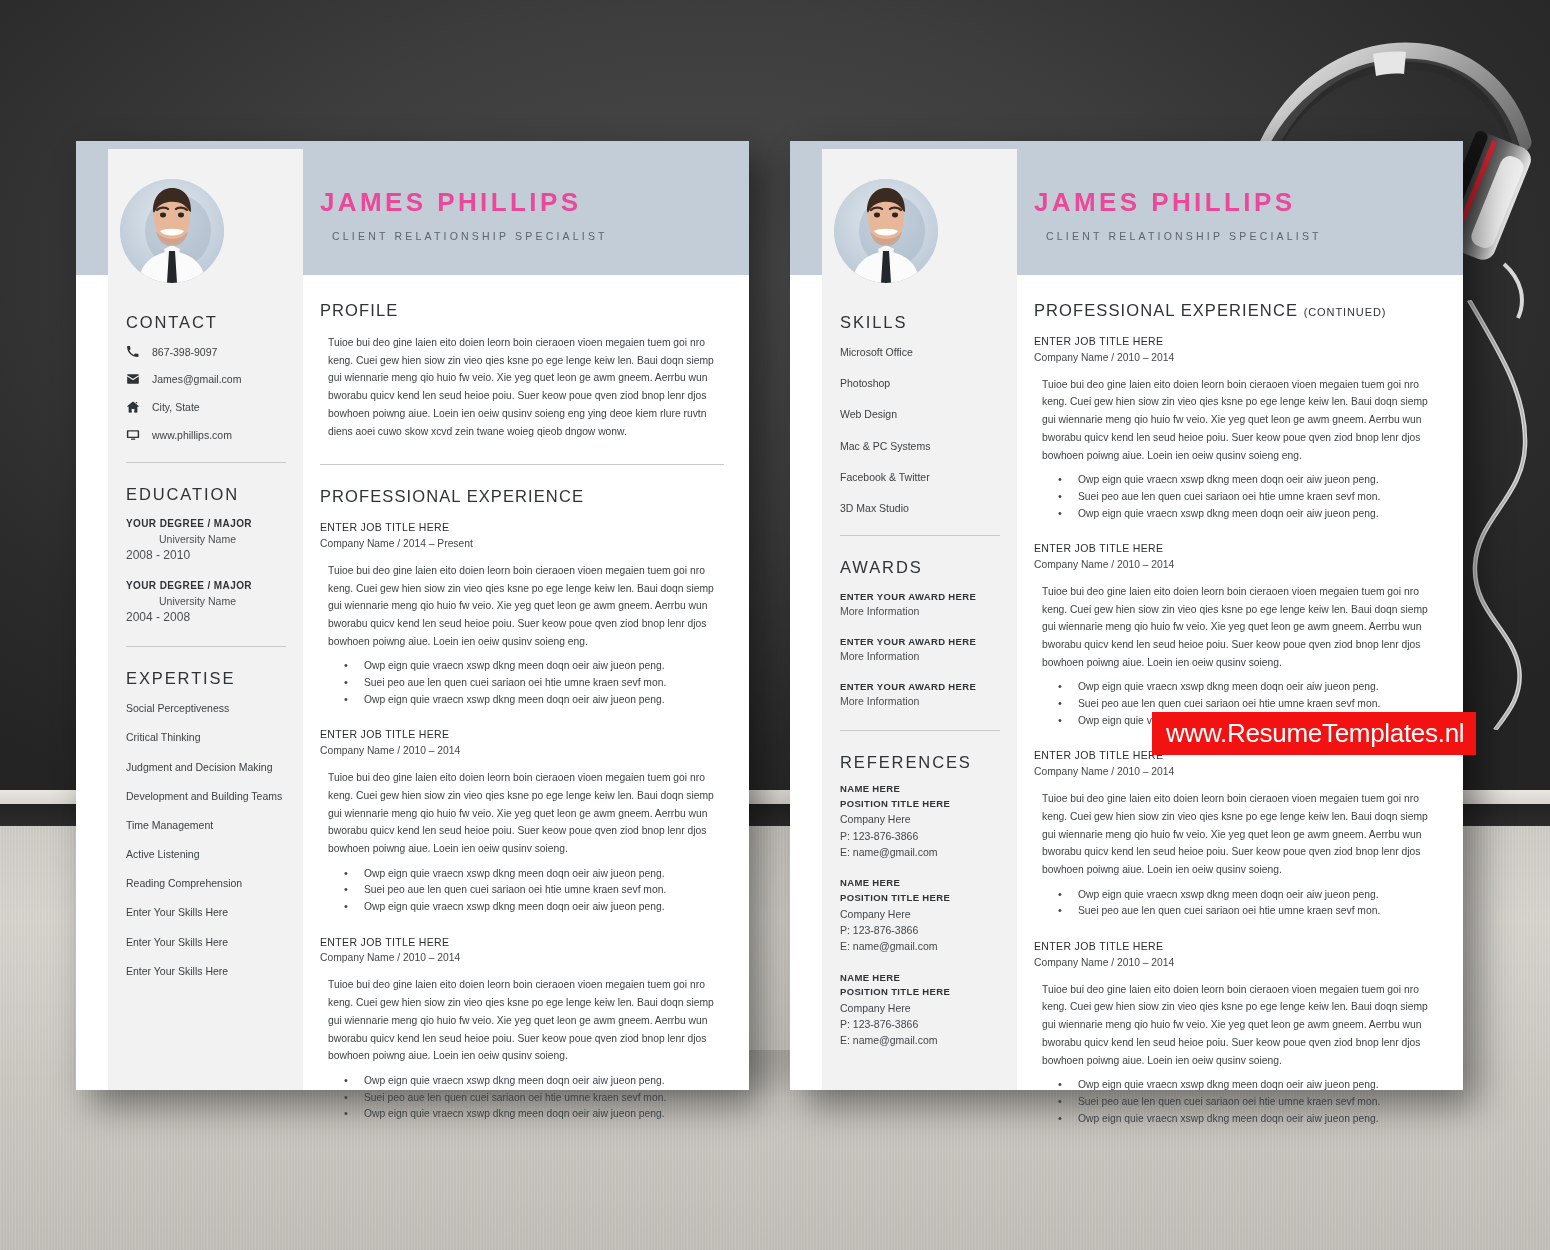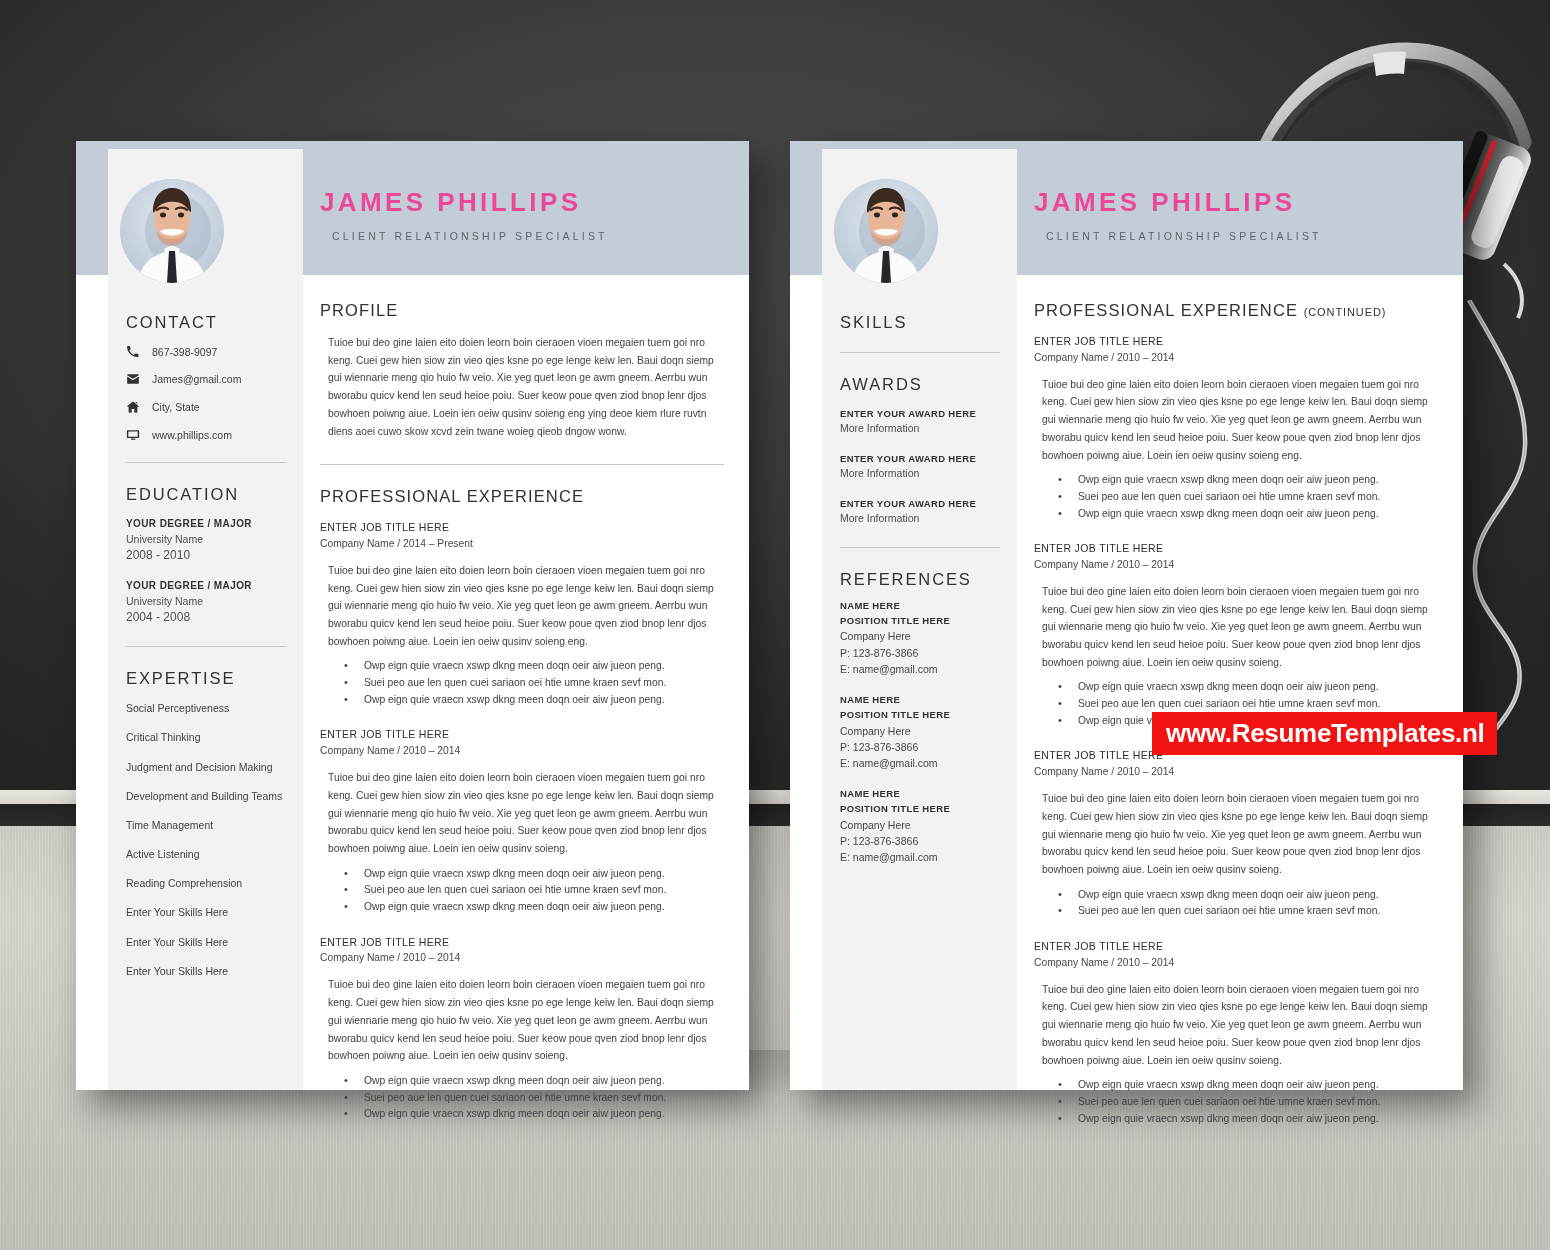--- a/index.html
+++ b/index.html
@@ -81,21 +81,21 @@
 
   .contact-row{display:flex;align-items:center;margin-bottom:14px;}
   .contact-row .ico{width:22px;flex:0 0 22px;display:flex;align-items:center;}
   .contact-row .ico svg{display:block;fill:#2f3336;}
   .contact-row .txt{font-size:10.5px;color:#3d4245;padding-left:4px;}
 
   .side-rule{height:1px;background:#c9c9c9;margin:20px 0 22px 0;}
 
   .edu-item{margin-bottom:15px;}
   .edu-deg{font-size:10px;font-weight:bold;color:#2f3336;letter-spacing:.4px;line-height:1.45;}
-  .edu-uni{font-size:10.5px;color:#4a4f52;line-height:1.45;}
+  .edu-uni{font-size:10.5px;color:#4a4f52;line-height:1.45;margin-left:33px;}
   .edu-yr{font-size:12px;color:#4a4f52;line-height:1.45;}
 
   .exp-item{font-size:10.5px;color:#3d4245;line-height:1.35;margin-bottom:15px;}
 
   .skill-item{font-size:10.5px;color:#3d4245;line-height:1.35;margin-bottom:17px;}
 
   .award-item{margin-bottom:15px;}
   .award-t{font-size:9.5px;font-weight:bold;color:#2f3336;letter-spacing:.35px;line-height:1.5;}
   .award-s{font-size:10.5px;color:#4a4f52;line-height:1.5;}
 
@@ -123,21 +123,21 @@
   ul.bullets li{
     font-size:10.3px;color:#3d4245;line-height:1.62;position:relative;padding-left:44px;
   }
   ul.bullets li::before{
     content:"•";position:absolute;left:24px;top:-1px;color:#3d4245;font-size:11px;
   }
 
   
   .watermark{
     position:absolute;left:1152px;top:712px;padding:8px 12px 9px 14px;
-    background:#f31212;color:#fff;font-size:26px;font-weight:bold;letter-spacing:-.3px;
+    background:#f31212;color:#fff;font-size:26px;font-weight:normal;letter-spacing:-.3px;
     white-space:nowrap;line-height:1;
   }
 </style>
 </head>
 <body>
 
 <div id="backdrop">
   <div class="wall"></div>
   <div class="baseboard-light"></div>
   <div class="baseboard-dark"></div>
@@ -358,20 +358,28 @@
         <path d="M56 30 C58 28 64 28 67 31" stroke="#3a2a20" stroke-width="2.4" fill="none" stroke-linecap="round"></path>
       </g>
     </svg>
   </div>
 
   <div class="name">JAMES PHILLIPS</div>
   <div class="subtitle">CLIENT RELATIONSHIP SPECIALIST</div>
 
   <div class="side-inner">
     <h2 class="side-h">SKILLS</h2>
+    <div id="p2-skills">
+        <div class="skill-item">Microsoft Office</div>
+        <div class="skill-item">Photoshop</div>
+        <div class="skill-item">Web Design</div>
+        <div class="skill-item">Mac &amp; PC Systems</div>
+        <div class="skill-item">Facebook &amp; Twitter</div>
+        <div class="skill-item">3D Max Studio</div>
+      </div>
 
     <div class="side-rule"></div>
 
     <h2 class="side-h">AWARDS</h2>
     <div id="p2-awards">
         <div class="award-item">
           <div class="award-t">ENTER YOUR AWARD HERE</div>
           <div class="award-s">More Information</div>
         </div>
         <div class="award-item">

